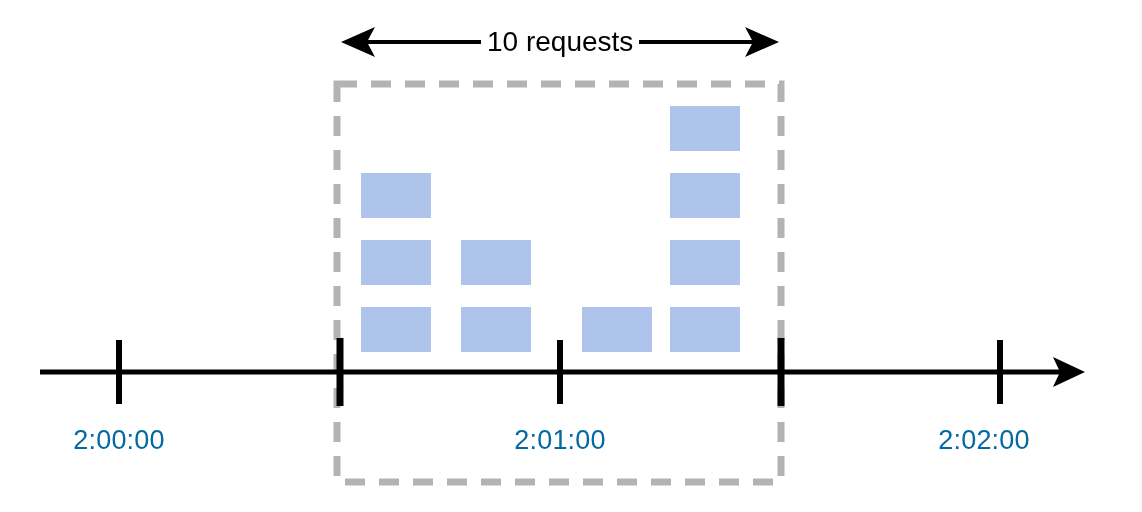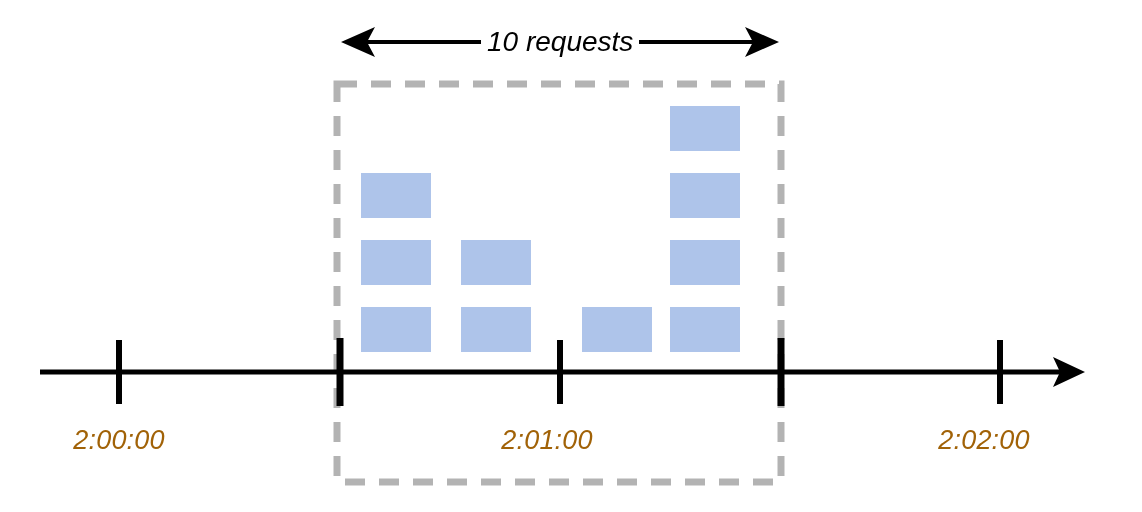--- a/index.html
+++ b/index.html
@@ -9,34 +9,33 @@
   }
   body {
     font-family: "Liberation Sans", sans-serif;
   }
   #canvas {
     position: relative;
     width: 1142px;
     height: 512px;
     background: #ffffff;
     overflow: hidden;
-    font-style: italic;
   }
   #canvas svg.layer {
     position: absolute;
     left: 0;
     top: 0;
     width: 1142px;
     height: 512px;
   }
   .tick-label {
     position: absolute;
     font-family: "Liberation Sans", sans-serif;
     font-size: 27px;
-    color: #a16207;
+    color: #0369a1;
     white-space: nowrap;
     text-align: center;
     letter-spacing: 0.2px;
   }
   .annot-label {
     position: absolute;
     font-family: "Liberation Sans", sans-serif;
     font-size: 28px;
     color: #000000;
     white-space: nowrap;
@@ -88,17 +87,17 @@
       <line id="annot-line" x1="350" y1="42" x2="770" y2="42" stroke="#000000" stroke-width="4"></line>
       <polygon id="annot-arrow-left" points="341,42 375,27 367,42 375,57" fill="#000000"></polygon>
       <polygon id="annot-arrow-right" points="779,42 745,27 753,42 745,57" fill="#000000"></polygon>
     </g>
   </svg>
 
   <div class="annot-label" id="annot-label" style="top: 27px; left: 481px;">10 requests</div>
 
   <div id="tick-labels">
       <div class="tick-label" style="left: 49px; top: 425px; width: 140px;">2:00:00</div>
-      <div class="tick-label" style="left: 477px; top: 425px; width: 140px;">2:01:00</div>
+      <div class="tick-label" style="left: 490px; top: 425px; width: 140px;">2:01:00</div>
       <div class="tick-label" style="left: 914px; top: 425px; width: 140px;">2:02:00</div>
     </div>
 
 </div>
 
 </body></html>

